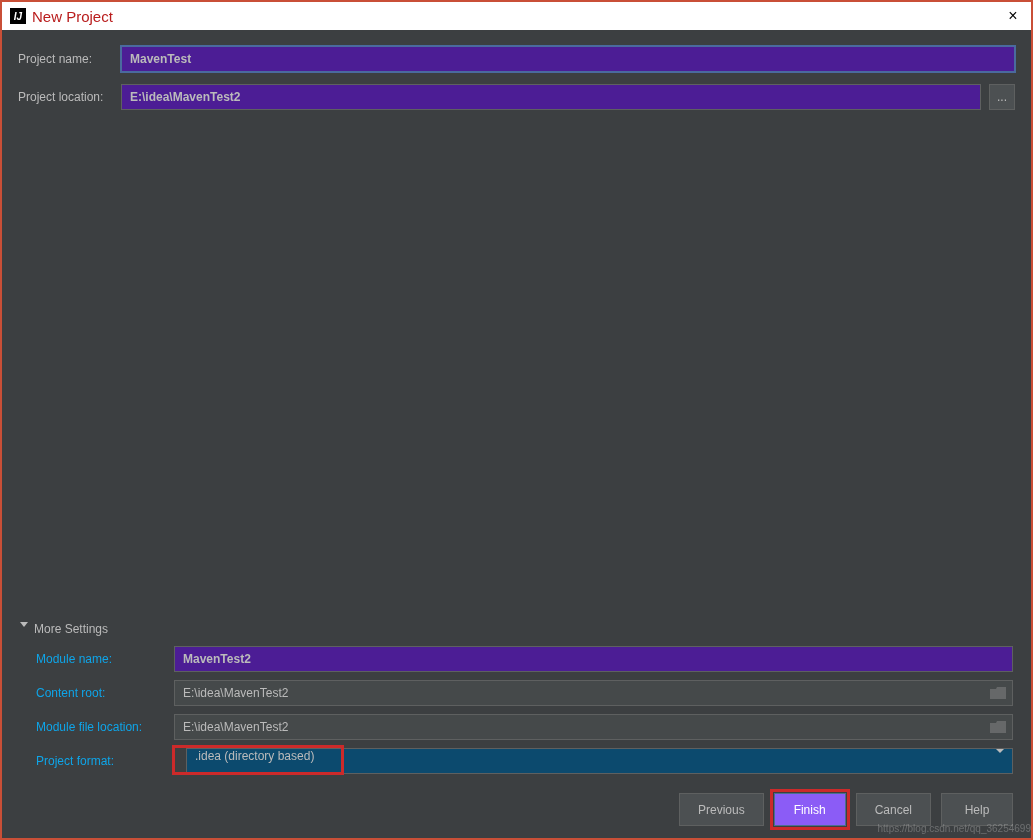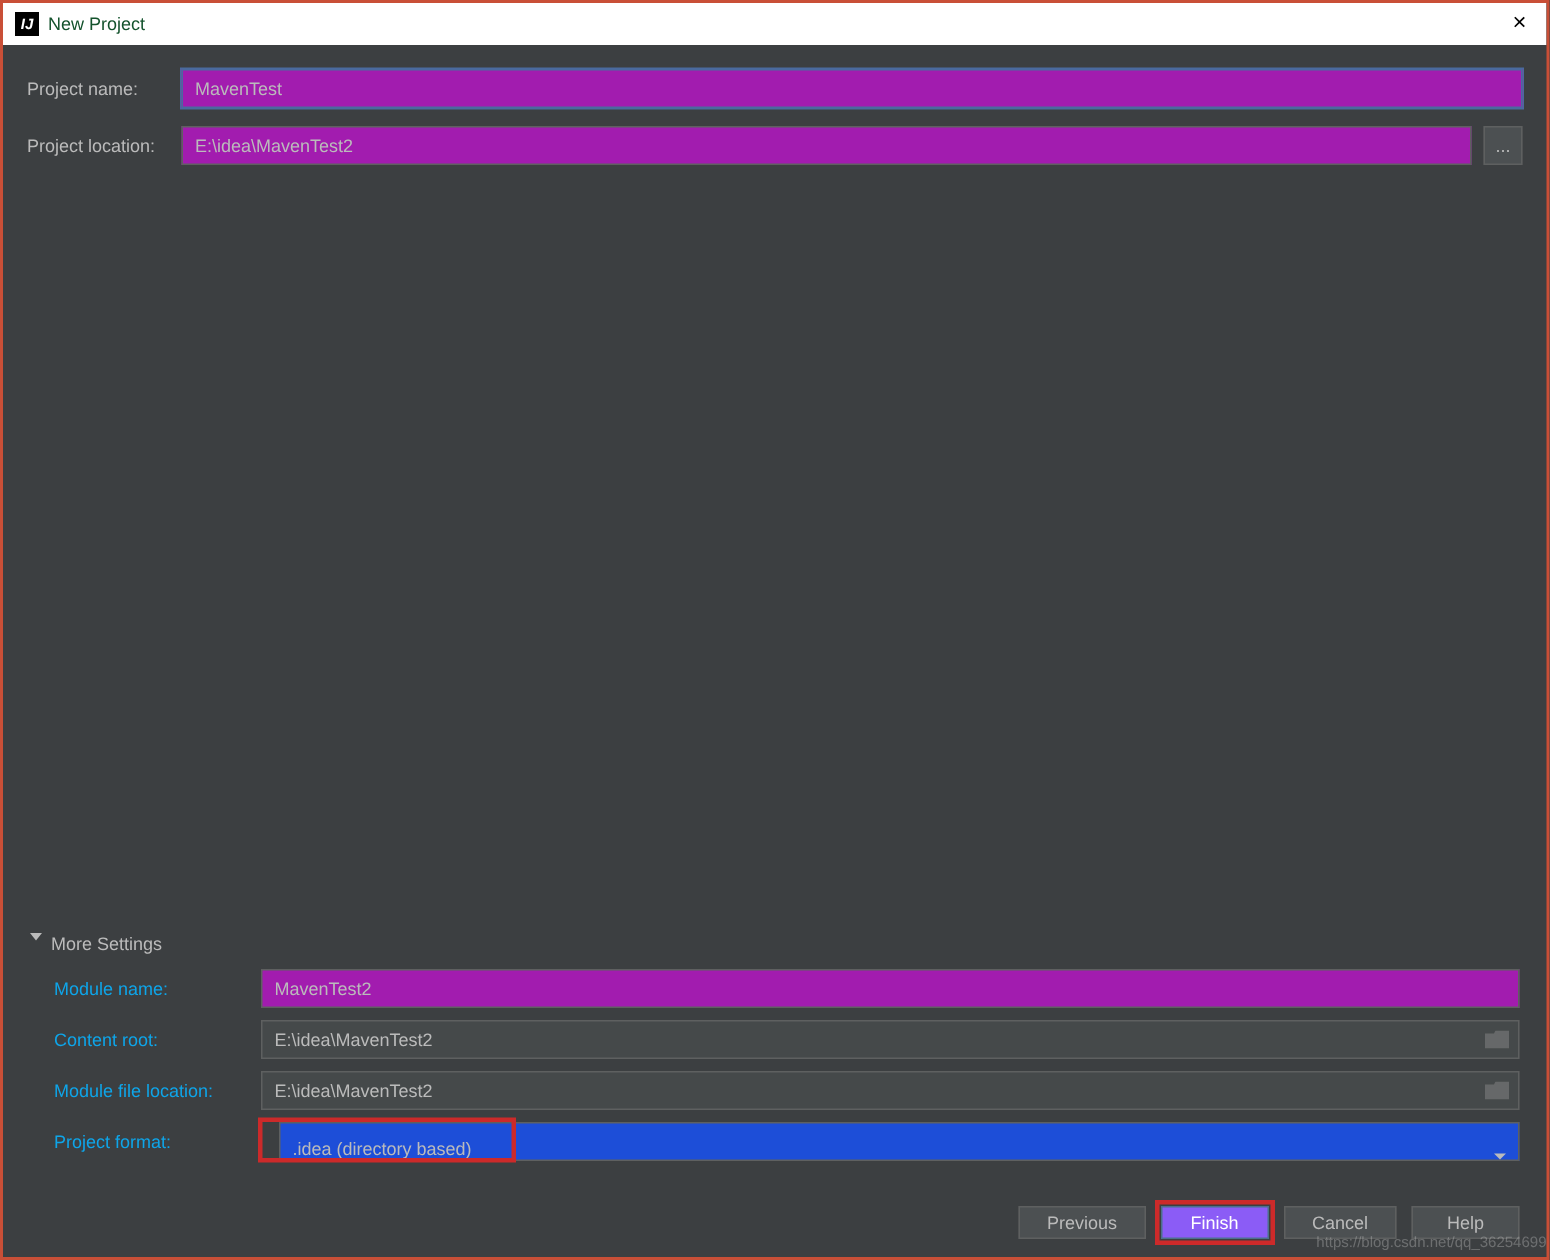--- a/index.html
+++ b/index.html
@@ -35,22 +35,22 @@
       background: #000;
       color: #fff;
       font-size: 10px;
       font-weight: bold;
       display: flex;
       align-items: center;
       justify-content: center;
       font-style: italic;
     }
     .title-text {
-      font-size: 12px;
-      color: #14532d;
+      font-size: 15px;
+      color: #b91c1c;
     }
     .close-x {
       font-size: 16px;
       color: #000;
       width: 20px;
       text-align: center;
       cursor: pointer;
     }
     .content {
       padding: 16px;
@@ -64,26 +64,27 @@
     }
     .form-label {
       width: 95px;
       font-size: 12px;
       color: #bbbbbb;
       flex-shrink: 0;
     }
     .text-input {
       flex: 1;
       height: 26px;
-      background: #a21caf;
+      background: #4c1d95;
       border: 1px solid #5e6060;
       color: #bbbbbb;
       padding: 0 8px;
       font-size: 12px;
       outline: none;
+      font-weight: bold;
     }
     .text-input.focused {
       border: 1px solid #4a6a9e;
       box-shadow: 0 0 0 1px #4a6a9e;
     }
     .browse-btn {
       width: 26px;
       height: 26px;
       background: #4c5052;
       border: 1px solid #5e6060;
@@ -138,27 +139,27 @@
     .folder-icon {
       position: absolute;
       right: 6px;
       width: 16px;
       height: 12px;
       opacity: 0.5;
     }
     .dropdown {
       flex: 1;
       height: 26px;
-      background: #1d4ed8;
-      border: 1px solid #5e6060;
-      color: #bbbbbb;
-      padding: 0 8px;
-      font-size: 12px;
-      display: flex;
-      align-items: flex-end;
+      background: #0c4a6e;
+      border: 1px solid #5e6060;
+      color: #bbbbbb;
+      padding: 0 8px;
+      font-size: 12px;
+      display: flex;
+      align-items: flex-start;
       justify-content: space-between;
       cursor: pointer;
       position: relative;
     }
     .highlight-box {
       position: absolute;
       border: 3px solid #cc2a2a;
       pointer-events: none;
     }
     .dropdown-arrow {
@@ -169,21 +170,21 @@
       border-top: 4px solid #bbbbbb;
     }
     .button-bar {
       position: absolute;
       bottom: 12px;
       right: 18px;
       display: flex;
       gap: 10px;
     }
     .btn {
-      height: 22px;
+      height: 33px;
       padding: 0 18px;
       background: #4c5052;
       border: 1px solid #5e6060;
       color: #bbbbbb;
       font-size: 12px;
       cursor: pointer;
       display: flex;
       align-items: center;
       justify-content: center;
       min-width: 72px;

